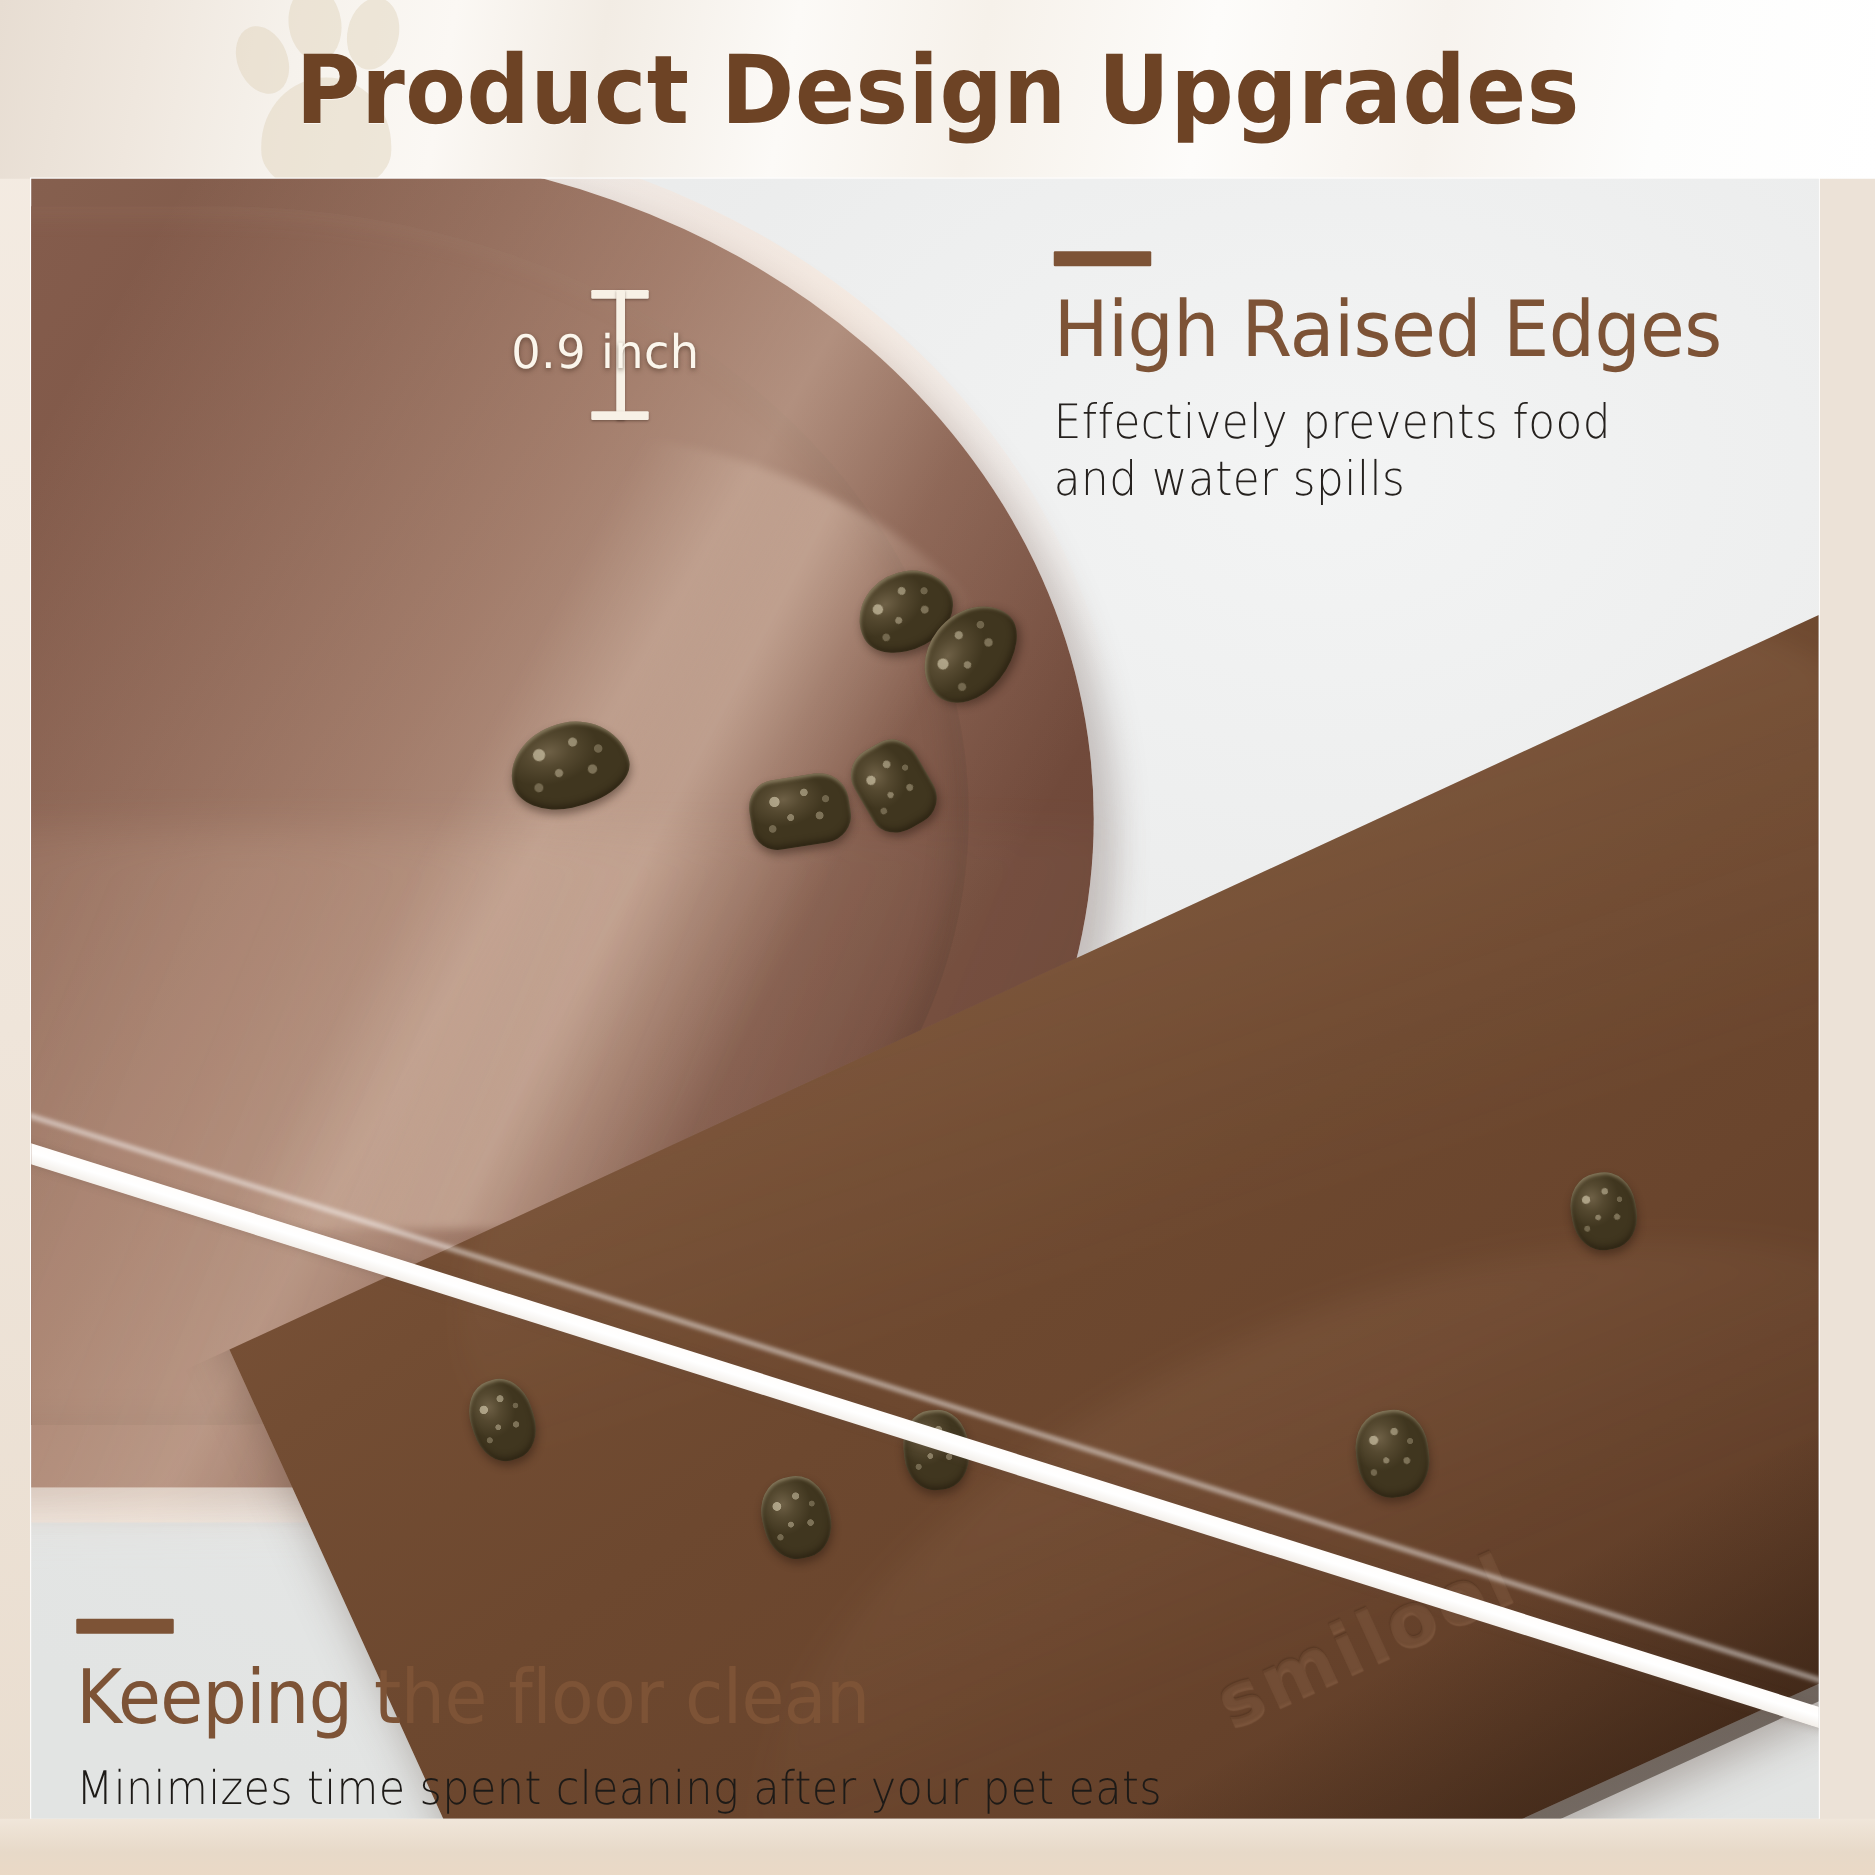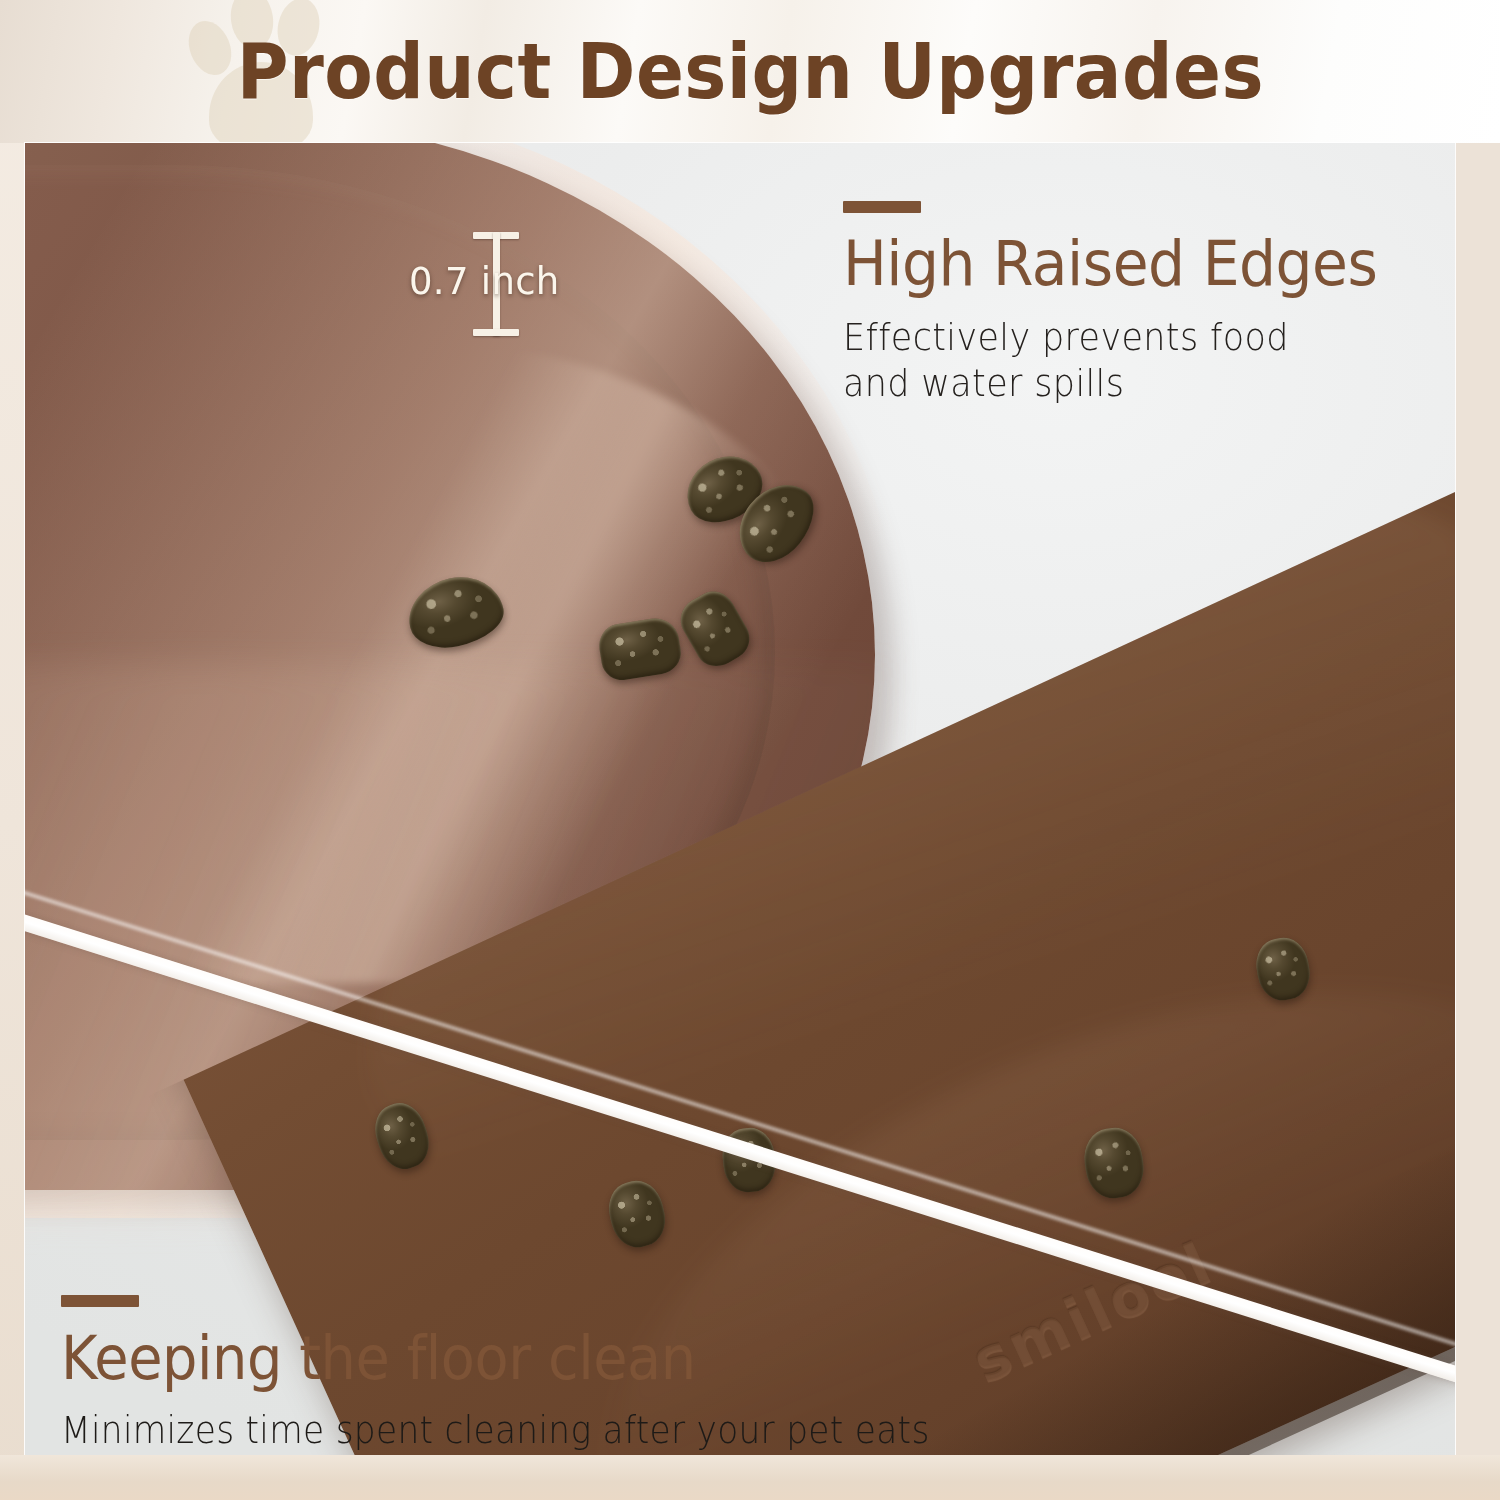--- a/index.html
+++ b/index.html
@@ -298,21 +298,21 @@
       <div class="kib" style="left:1232px;top:795px;width:52px;height:62px;border-radius:45%;transform:rotate(-10deg);"></div>
     </div>
 
     <div class="split2"></div>
     <div class="split"></div>
 
     <div class="dim" style="left:400px;top:85px;width:260px;height:120px;">
       <div class="bar" style="left:48px;top:4px;width:46px;height:7px;"></div>
       <div class="bar" style="left:68px;top:4px;width:7px;height:104px;"></div>
       <div class="bar" style="left:48px;top:101px;width:46px;height:7px;"></div>
-      <div class="lbl" style="left:-16px;top:32px;">0.7 inch</div>
+      <div class="lbl" style="left:-16px;top:32px;">0.9 inch</div>
     </div>
 
     <div class="callout" style="left:36px;top:1152px;">
       <div class="accent-bar"></div>
       <div class="headline-b" style="margin-top:16px;">Keeping the floor clean</div>
       <div class="sub-b" style="margin-top:16px;">Minimizes time spent cleaning after your pet eats</div>
     </div>
 
     <div class="callout" style="left:818px;top:58px;">
       <div class="accent-bar"></div>

